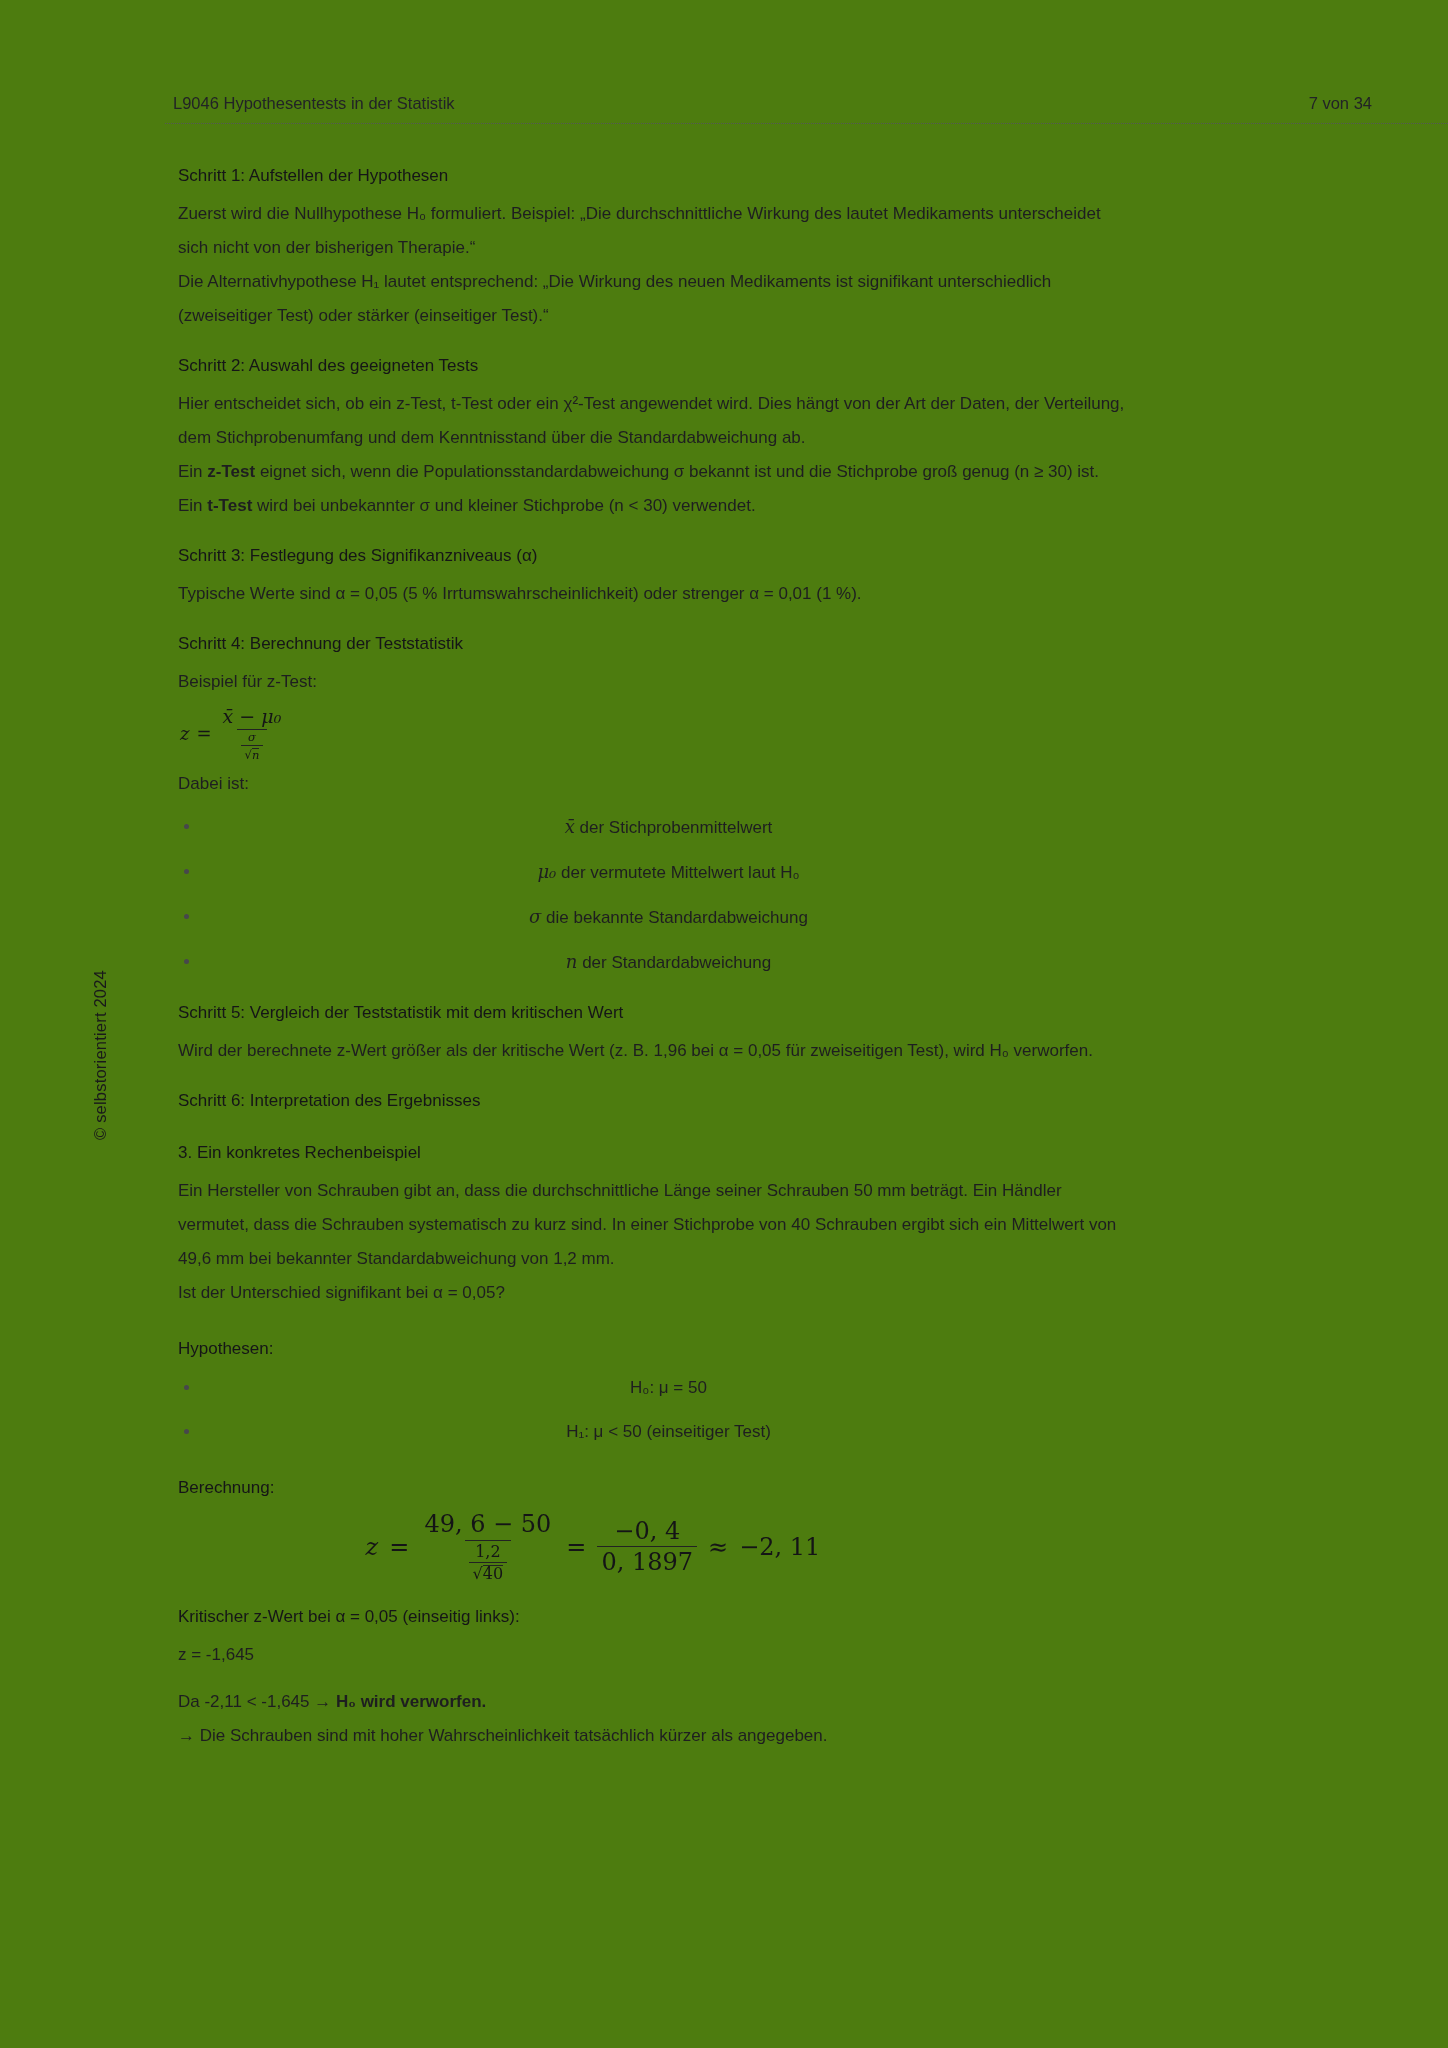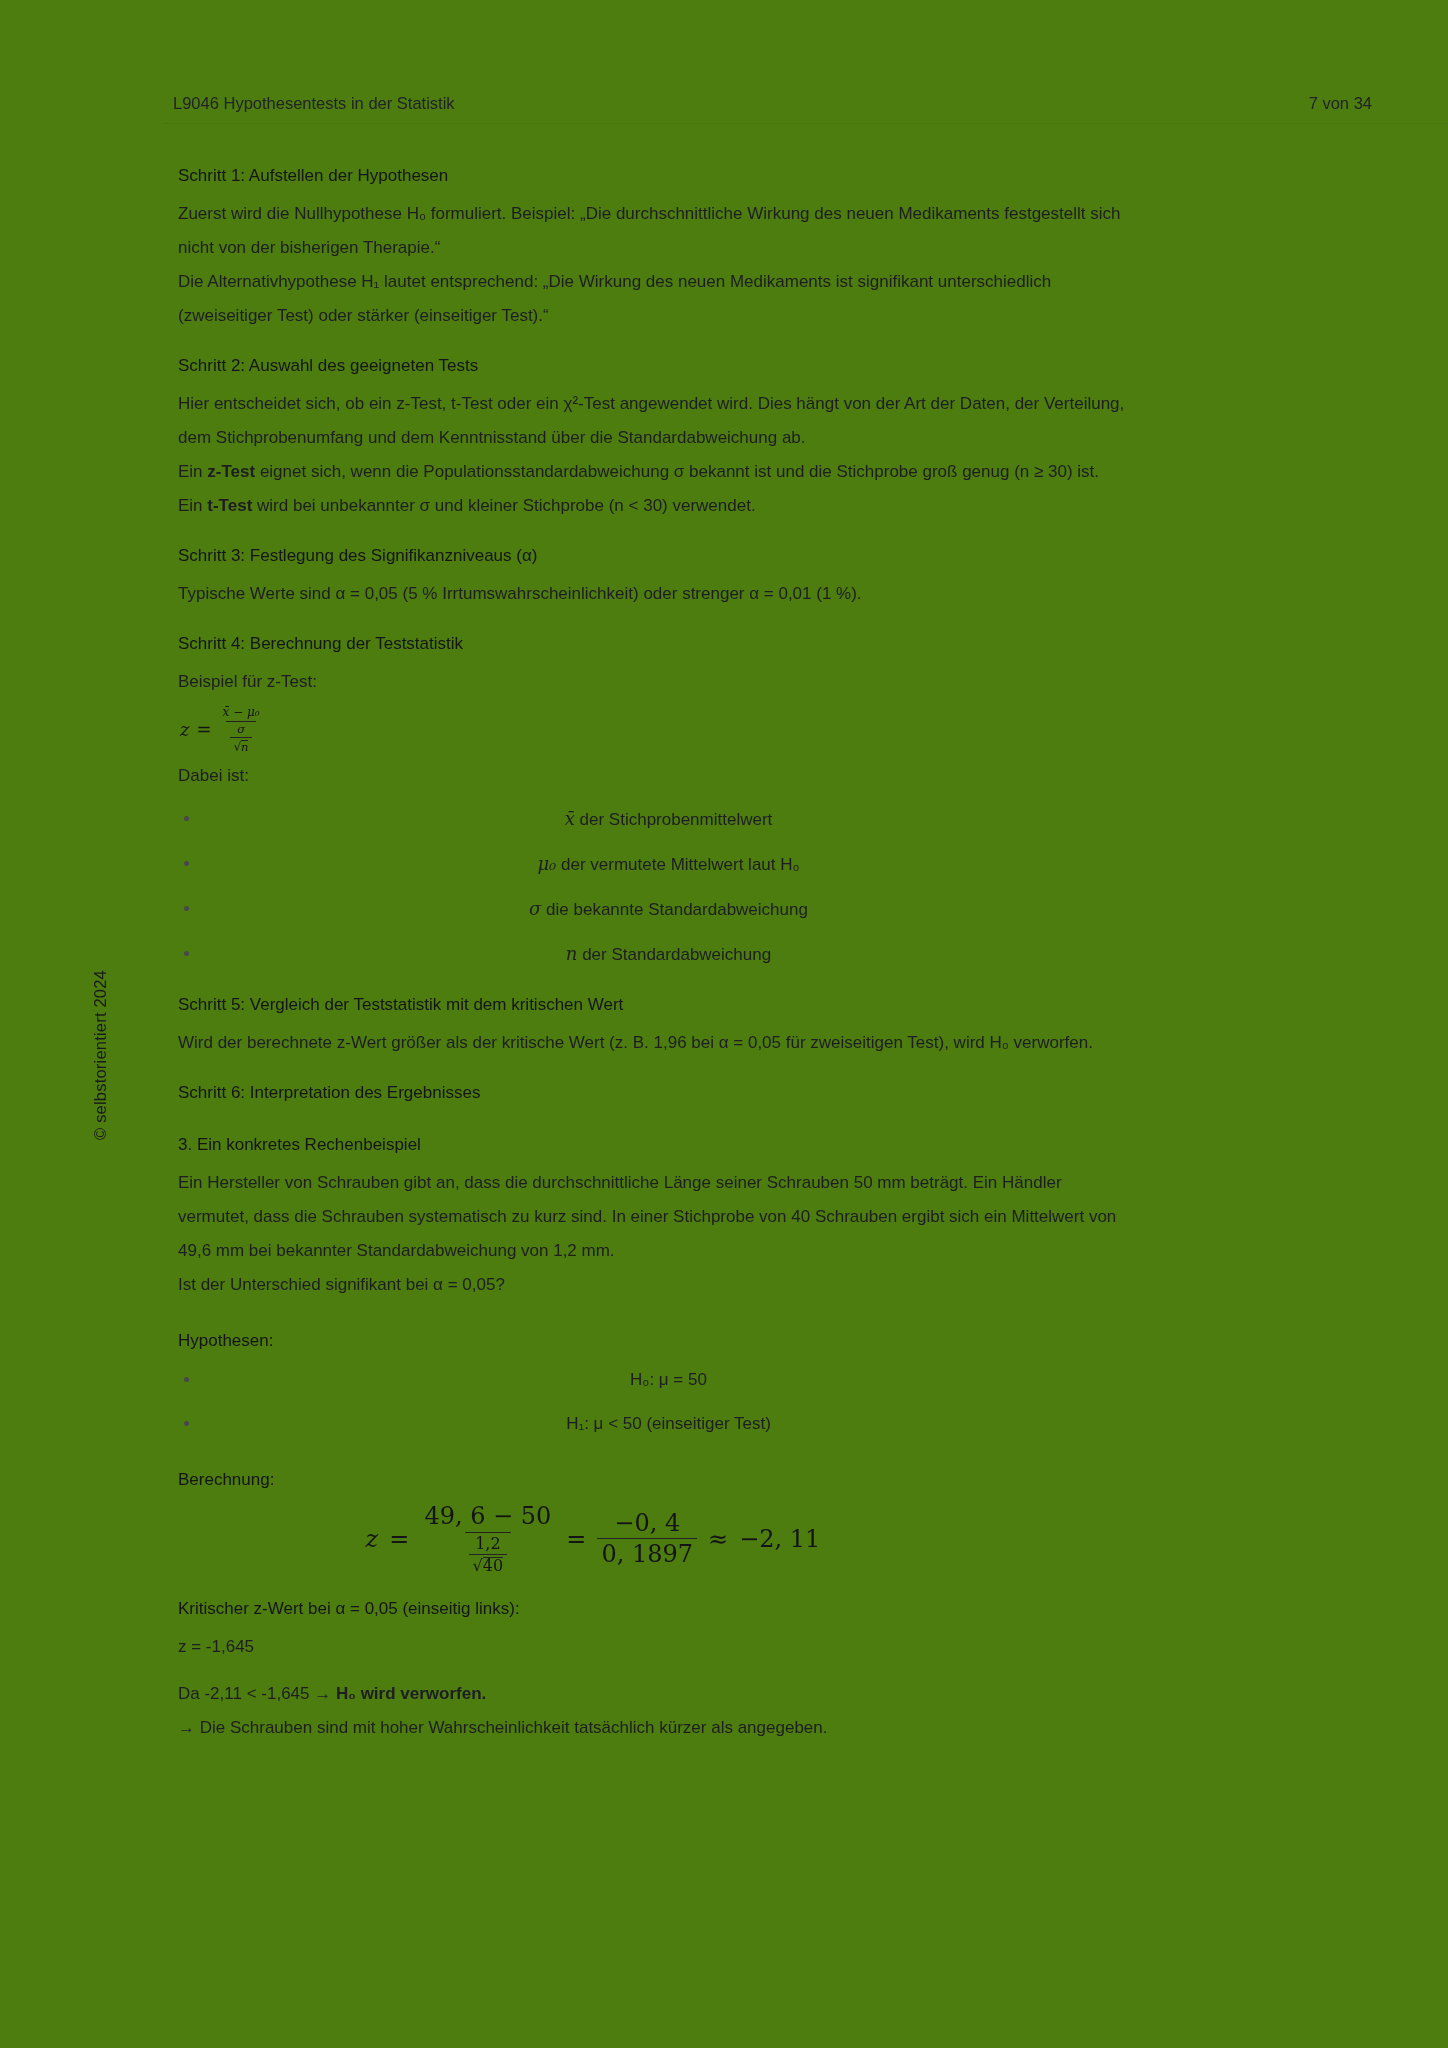--- a/index.html
+++ b/index.html
@@ -50,21 +50,21 @@
   }
   .formula-display{
     width:830px;display:flex;justify-content:center;align-items:center;gap:11px;
     font-family:"DejaVu Serif",serif;font-size:24px;color:#141416;
     margin:10px 0 6px 0;line-height:1.15;
   }
   .mvar{font-style:italic;}
   .frac{display:inline-flex;flex-direction:column;align-items:center;text-align:center;vertical-align:middle;}
   .frac>.num{display:block;padding:0 4px 1px 4px;}
   .frac>.den{display:block;border-top:1.4px solid #222;padding:2px 4px 0 4px;}
-  .f-small>.num{font-size:12px;}
+  .f-small>.num{font-size:19px;}
   .f-small>.den{padding-top:1px;}
   .f-tiny{font-size:11.5px;}
   .f-tiny>.den{border-top-width:1px;}
   .f-nested{font-size:16px;}
   .f-nested>.den{border-top-width:1px;}
   .sqrt{white-space:nowrap;}
   .sqrt .ovl{display:inline-block;border-top:1.1px solid #222;line-height:1.05;}
 </style>
 </head>
 <body>
@@ -74,21 +74,21 @@
   <div class="header">
     <span class="header-title">L9046 Hypothesentests in der Statistik</span>
     <span class="page-number">7 von 34</span>
   </div>
 
   <div class="copyright">© selbstorientiert 2024</div>
 
   <div class="content">
 
     <h3 class="step-heading first">Schritt 1: Aufstellen der Hypothesen</h3>
-    <p class="para">Zuerst wird die Nullhypothese H₀ formuliert. Beispiel: „Die durchschnittliche Wirkung des neuen Medikaments festgestellt sich nicht von der bisherigen Therapie.“</p>
+    <p class="para">Zuerst wird die Nullhypothese H₀ formuliert. Beispiel: „Die durchschnittliche Wirkung des lautet Medikaments unterscheidet sich nicht von der bisherigen Therapie.“</p>
     <p class="para">Die Alternativhypothese H₁ lautet entsprechend: „Die Wirkung des neuen Medikaments ist signifikant unterschiedlich (zweiseitiger Test) oder stärker (einseitiger Test).“</p>
 
     <h3 class="step-heading">Schritt 2: Auswahl des geeigneten Tests</h3>
     <p class="para">Hier entscheidet sich, ob ein z-Test, t-Test oder ein χ²-Test angewendet wird. Dies hängt von der Art der Daten, der Verteilung, dem Stichprobenumfang und dem Kenntnisstand über die Standardabweichung ab.</p>
     <p class="para"><span>Ein </span><span class="run-b">z-Test</span><span> eignet sich, wenn die Populationsstandardabweichung σ bekannt ist und die Stichprobe groß genug (n ≥ 30) ist.</span></p>
     <p class="para"><span>Ein </span><span class="run-b">t-Test</span><span> wird bei unbekannter σ und kleiner Stichprobe (n &lt; 30) verwendet.</span></p>
 
     <h3 class="step-heading">Schritt 3: Festlegung des Signifikanzniveaus (α)</h3>
     <p class="para">Typische Werte sind α = 0,05 (5 % Irrtumswahrscheinlichkeit) oder strenger α = 0,01 (1 %).</p>
 

